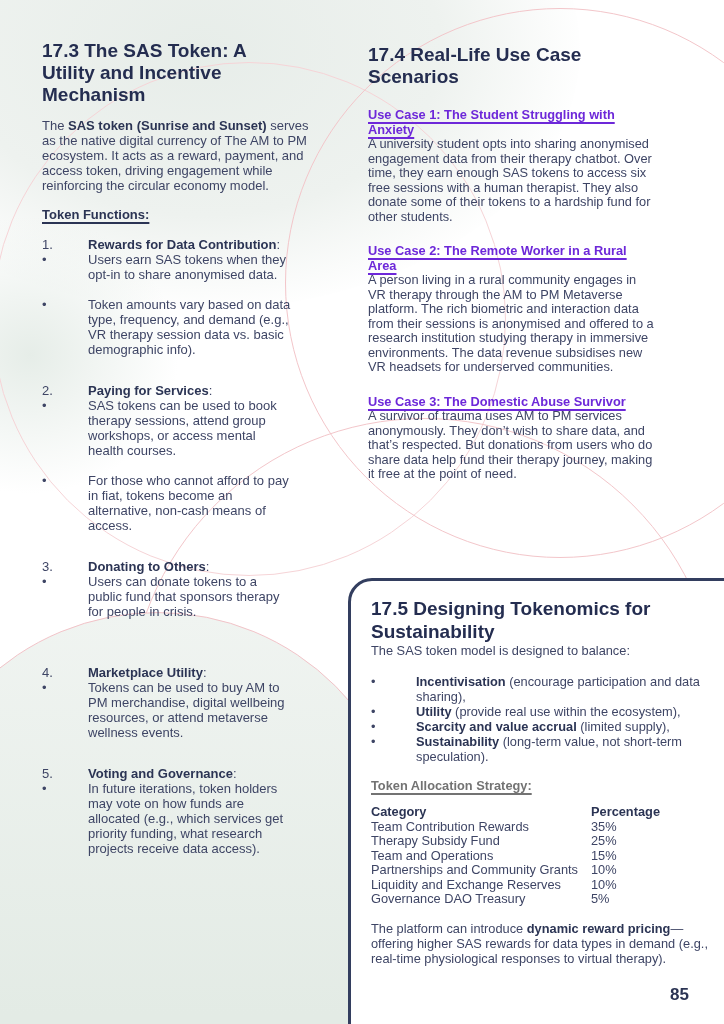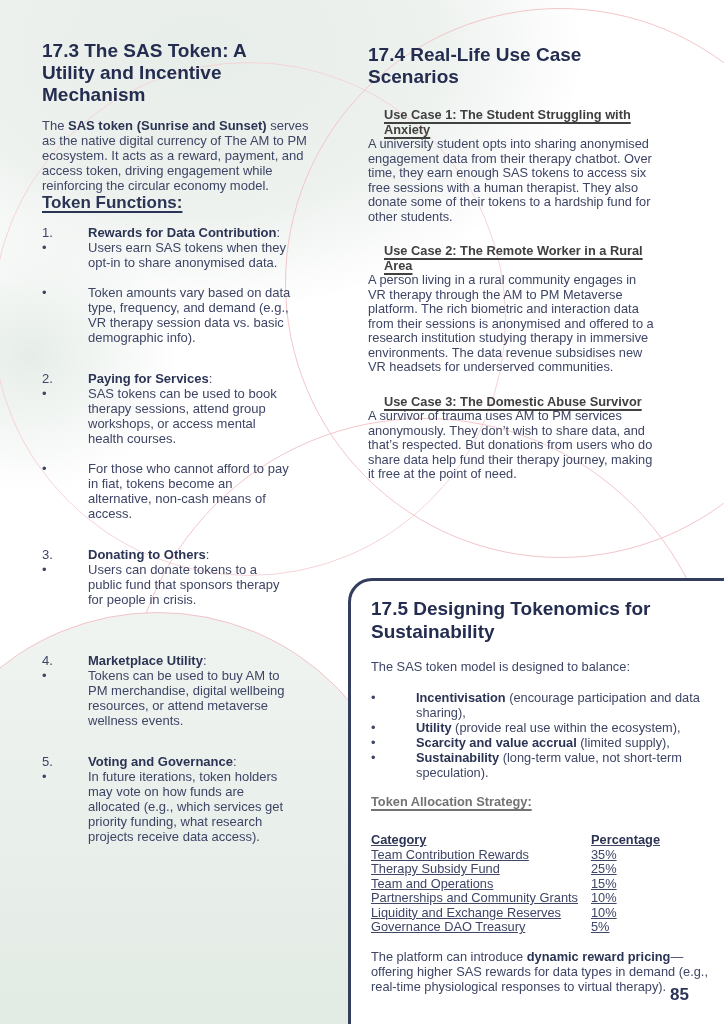--- a/index.html
+++ b/index.html
@@ -32,54 +32,54 @@
 
   
   .h1 { font-size:19px; line-height:22px; font-weight:bold; color:#242d50; }
   .u  { text-decoration:underline; text-underline-offset:3px; text-decoration-thickness:1.5px; }
   b, strong { color:#2b3454;text-align:center; }
 
   
   .left-col { position:absolute; left:42px; top:40px; width:274px; z-index:2; }
   .left-col .h1 { width:252px; margin-bottom:12px; }
   .intro { font-size:13px; line-height:15px; }
-  .tf-label { margin-top:2px; font-size:17px; line-height:15px; font-weight:bold; color:#2b3454; }
+  .tf-label { margin-top:14px; font-size:13px; line-height:15px; font-weight:bold; color:#2b3454; }
   .tf-list { margin-top:15px; }
   .tf-item { margin-bottom:26px; }
   .tf-item:nth-of-type(4) { margin-top:46px; }
   .tf-row { display:flex; font-size:13px; line-height:15px; }
   .tf-row + .tf-row { margin-top:0; }
   .tf-row.gap { margin-top:15px; }
   .tf-num { width:46px; flex:none; }
   .tf-body { width:206px; }
   .tf-title { font-weight:bold; color:#2b3454; }
   .tf-title .colon { font-weight:normal; color:#3e4565; }
 
   
   .right-col { position:absolute; left:368px; top:44px; width:288px; z-index:2; }
   .right-col .h1 { width:250px; margin-bottom:11px; }
   .uc { margin-top:20px; font-size:12.8px; line-height:14.5px; }
   .uc:first-of-type { margin-top:0; }
-  .uc-title { font-weight:bold; color:#404040;margin-left:16px; }
+  .uc-title { font-weight:bold; color:#6d28d9; }
 
   
   .box {
     position:absolute; left:348px; top:578px; right:-10px; bottom:-10px;
     border:3px solid #333e5f; border-radius:24px 0 0 0;
     background:#ffffff; z-index:3; padding:16px 22px 0 20px;
   }
   .box .h1 { font-size:19px; line-height:23px; width:330px; }
-  .bx-intro { margin-top:16px; font-size:12.8px; line-height:15px; }
+  .bx-intro { font-size:12.8px; line-height:15px; }
   .bx-bullets { margin-top:16px; }
   .bx-row { display:flex; font-size:12.8px; line-height:15px; }
   .bx-marker { width:45px; flex:none; }
   .bx-btext { width:303px; }
   .alloc-label { margin-top:14px; font-size:12.8px; line-height:15px; font-weight:bold; color:#737373; }
-  .alloc { margin-top:24px; display:grid; grid-template-columns:220px 1fr;
-           font-size:12.8px; line-height:14.5px; width:340px;text-decoration:underline; }
+  .alloc { margin-top:12px; display:grid; grid-template-columns:220px 1fr;
+           font-size:12.8px; line-height:14.5px; width:340px; }
   .alloc .hdr { font-weight:bold; color:#2b3454; }
   .closing { margin-top:14px; font-size:12.8px; line-height:15px; width:340px; }
   .page-num { position:absolute; right:42px; bottom:26px; font-size:17px;
               font-weight:bold; color:#2b3454; }
 </style>
 </head>
 <body>
 
 <div class="deco blob-top"></div>
 <div class="deco blob-midleft"></div>

